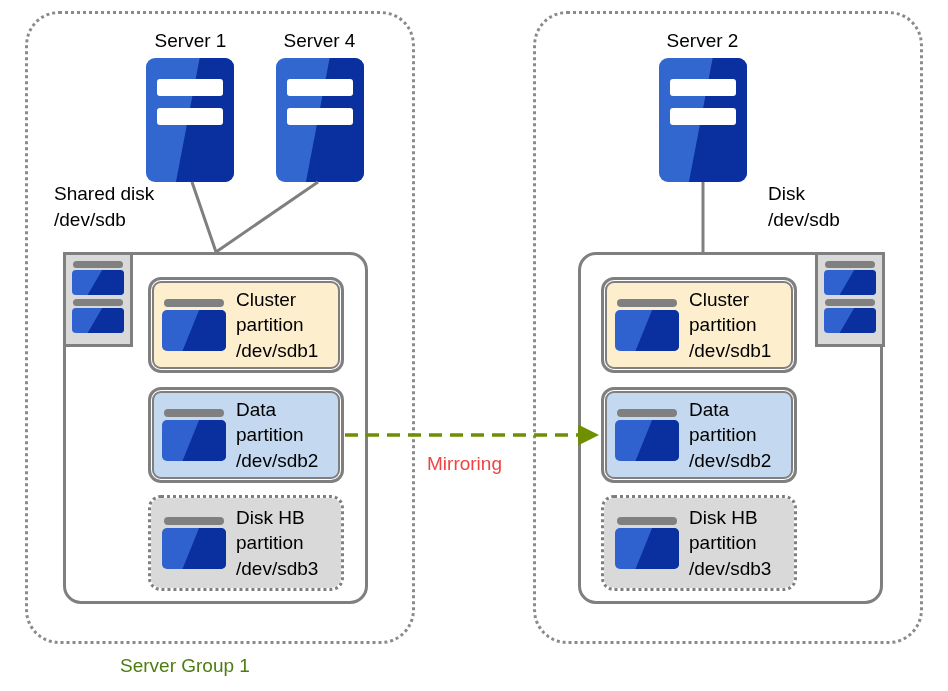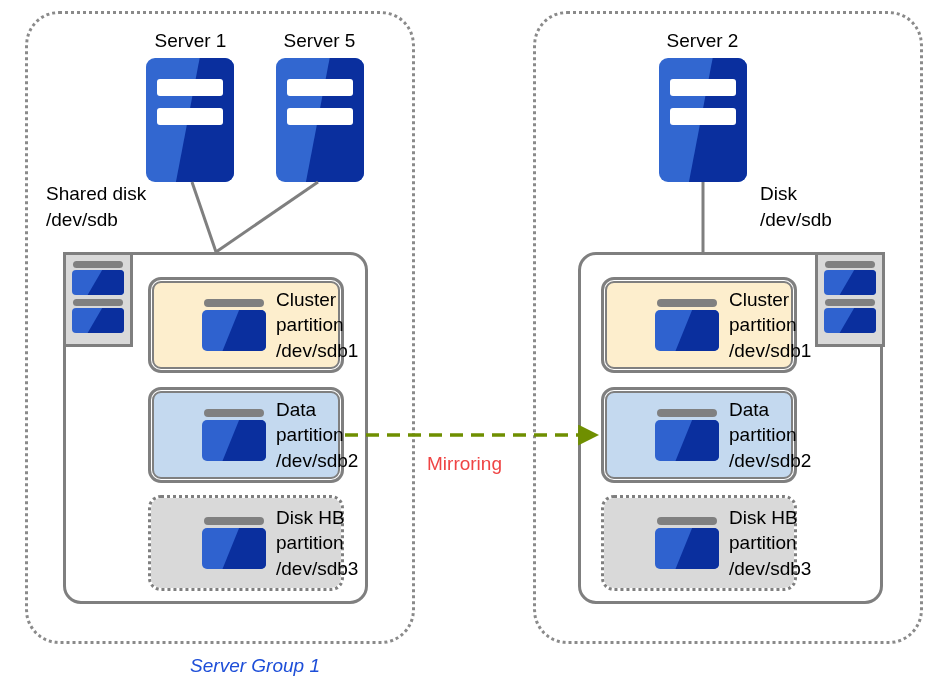--- a/index.html
+++ b/index.html
@@ -13,41 +13,39 @@
   
   .group-box{
     position:absolute;
     border:3px dotted #8a8a8a;
     border-radius:34px;
     box-sizing:border-box;
     background:transparent;
   }
   .group-label{
     position:absolute;
-    text-align:right;
+    text-align:left;
     font-size:19px;
-    color:#1d4ed8;
+    color:#4d7c0f;
     white-space:nowrap;
-    font-style:italic;
   }
   
   .disk-container{
     position:absolute;
     border:3px solid #7f7f7f;
     border-radius:18px;
     box-sizing:border-box;
     background:#ffffff;
   }
   
   .part{
     position:absolute;
     box-sizing:border-box;
     display:flex;
     align-items:center;
-    padding-left:40px;
   }
   .part-outer{
     position:absolute;
     inset:0;
     border:3px solid #7f7f7f;
     border-radius:13px;
     box-sizing:border-box;
     background:#ffffff;
   }
   .part-inner{
@@ -141,21 +139,21 @@
   }
   .server .slot.s1{top:17%;}
   .server .slot.s2{top:40%;}
   .server-label{
     position:absolute;
     font-size:19px;color:#000000;white-space:nowrap;text-align:center;
   }
   
   .free-label{
     position:absolute;
-    font-size:19px;color:#000000;line-height:1.35;white-space:pre;
+    font-size:19px;color:#000000;line-height:1.35;white-space:pre;margin-left:8px;
   }
   .free-label.right{}
   
   svg.overlay{
     position:absolute;left:0;top:0;width:948px;height:691px;
     pointer-events:none;
   }
   .mirror-label{
     position:absolute;font-size:19px;color:#ef4444;white-space:nowrap;
   }
@@ -167,21 +165,21 @@
 
   <div class="group-box" style="left:25px;top:11px;width:390px;height:633px;"></div>
 
   <div class="server-label" style="left:133px;top:30px;width:115px;">Server 1</div>
   <div class="server" style="left:146px;top:58px;width:88px;height:124px;">
     <div class="shade"></div>
     <div class="slot s1"></div>
     <div class="slot s2"></div>
   </div>
 
-  <div class="server-label" style="left:262px;top:30px;width:115px;">Server 5</div>
+  <div class="server-label" style="left:262px;top:30px;width:115px;">Server 4</div>
   <div class="server" style="left:276px;top:58px;width:88px;height:124px;">
     <div class="shade"></div>
     <div class="slot s1"></div>
     <div class="slot s2"></div>
   </div>
 
   <div class="free-label" style="left:46px;top:181px;">Shared disk
 /dev/sdb</div>
 
   <div class="disk-container" style="left:63px;top:252px;width:305px;height:352px;"></div>

